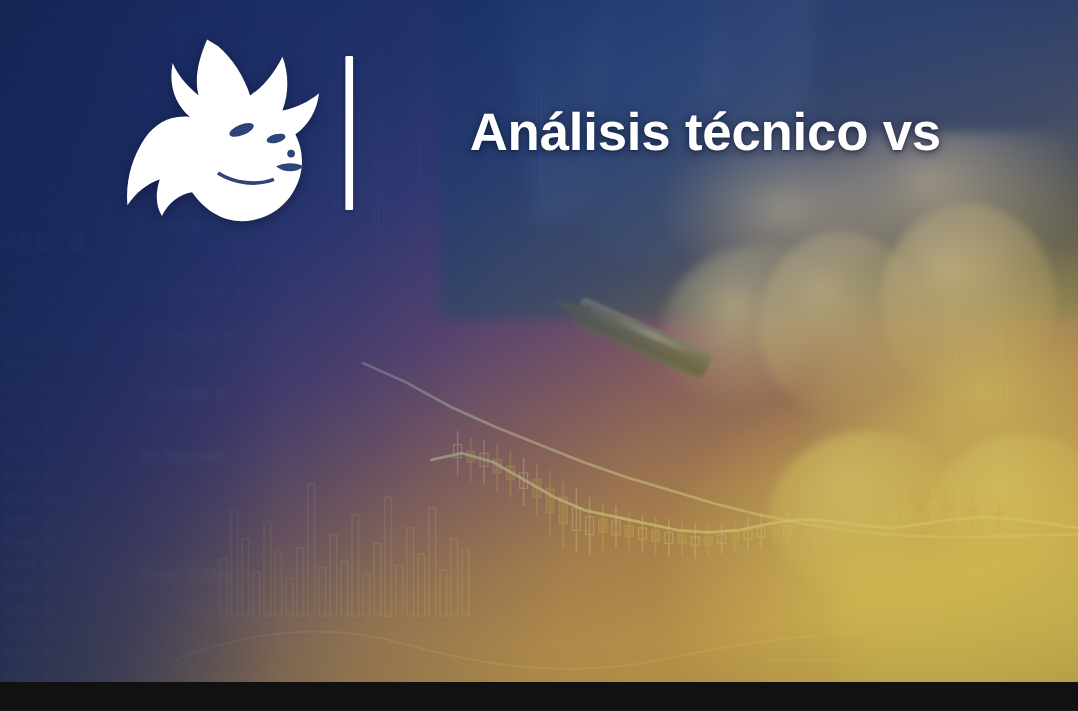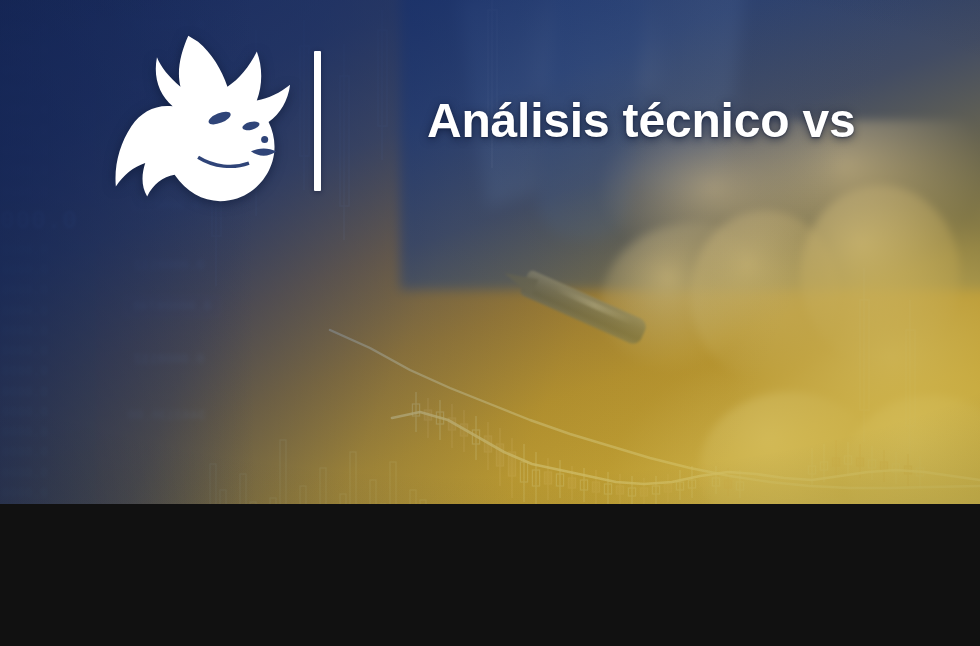--- a/index.html
+++ b/index.html
@@ -4,23 +4,23 @@
 <style>
   * { margin:0; padding:0; box-sizing:border-box; }
   html,body{ background:#111; }
   body{
     font-family:"Liberation Sans", sans-serif;
     width:980px; height:646px; overflow:hidden;
   }
 
   #banner{
     position:relative;
-    width:980px; height:504px;
+    width:980px; height:620px;
     overflow:hidden;
-    background:#a16207;
+    background:#701a75;
   }
 
   
   .photo-layer{ position:absolute; inset:0; }
 
   
   .suit{
     position:absolute; left:400px; top:-40px; width:600px; height:330px;
     background:
       radial-gradient(ellipse 230px 200px at 38% 30%, rgba(14,26,60,.95) 0%, rgba(14,26,60,0) 70%),

